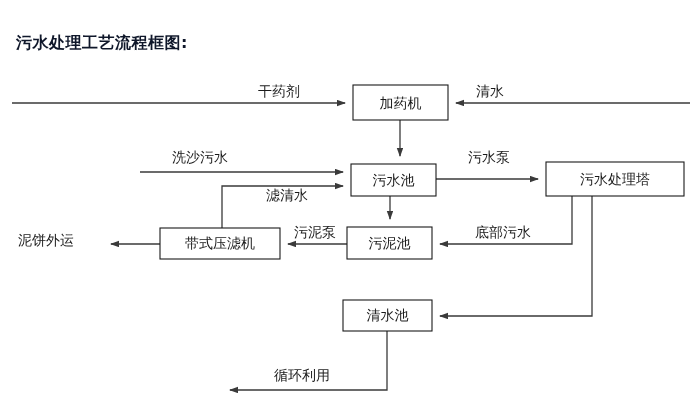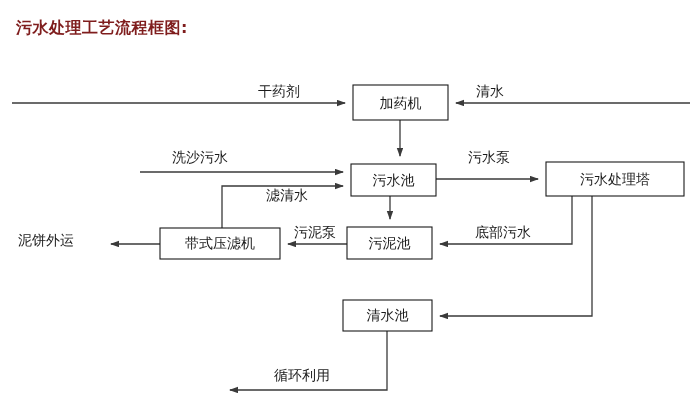--- a/index.html
+++ b/index.html
@@ -16,24 +16,24 @@
   }
   #diagram-root {
     position: absolute;
     left: 0; top: 0;
     width: 700px;
     height: 420px;
   }
   .page-title {
     position: absolute;
     left: 16px;
-    top: 18px;
+    top: 33px;
     font-size: 16px;
     font-weight: bold;
-    color: #7f1d1d;
+    color: #0f172a;
     letter-spacing: 0.5px;
     white-space: nowrap;
   }
   svg.flow {
     position: absolute;
     left: 0; top: 0;
     width: 700px;
     height: 420px;
   }
   .node-box {

